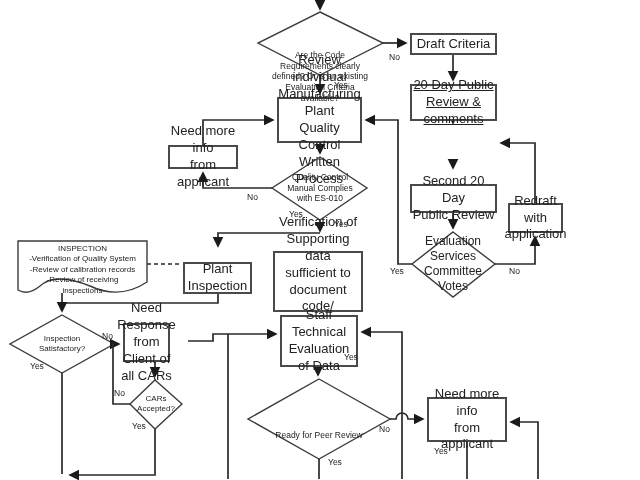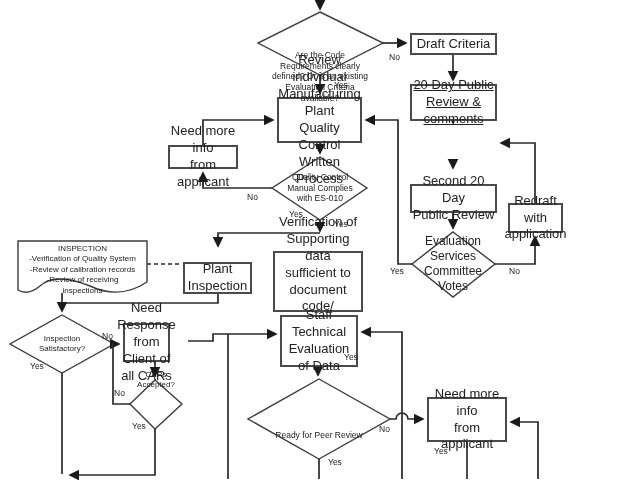--- a/index.html
+++ b/index.html
@@ -125,21 +125,21 @@
 available?</div>
   <div class="dtext" style="left:320px;top:188px;width:100px;">Quality Control
 Manual Complies
 with ES-010</div>
   <div class="dtext" style="left:453px;top:264px;width:80px;font-size:12px;">Evaluation
 Services
 Committee
 Votes</div>
   <div class="dtext" style="left:62px;top:344px;width:70px;font-size:8px;">Inspection
 Satisfactory?</div>
-  <div class="dtext" style="left:156px;top:380px;width:60px;font-size:8px;">CARs
+  <div class="dtext" style="left:156px;top:404px;width:60px;font-size:8px;">CARs
 Accepted?</div>
   <div class="dtext" style="left:319px;top:419px;width:120px;margin-top:16px;">Ready for Peer Review</div>
 
   <div class="elabel" style="left:334px;top:80px;">Yes</div>
   <div class="elabel" style="left:389px;top:52px;">No</div>
   <div class="elabel" style="left:289px;top:209px;">Yes</div>
   <div class="elabel" style="left:334px;top:219px;">Yes</div>
   <div class="elabel" style="left:247px;top:192px;">No</div>
   <div class="elabel" style="left:390px;top:266px;">Yes</div>
   <div class="elabel" style="left:509px;top:266px;">No</div>

